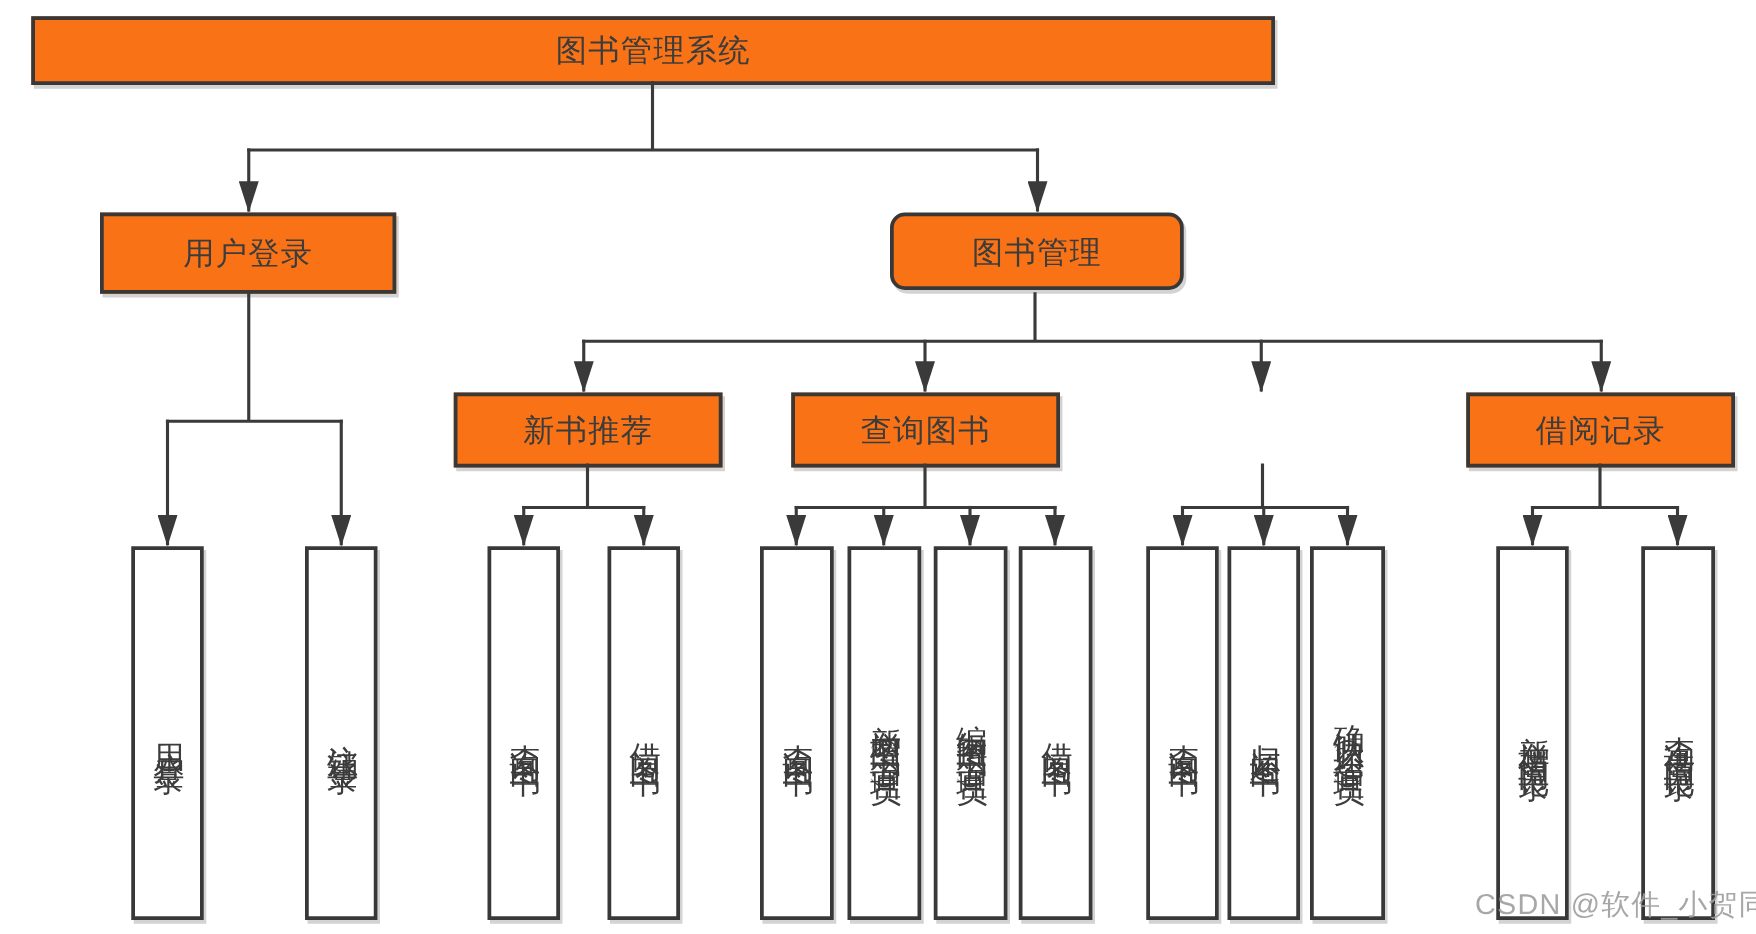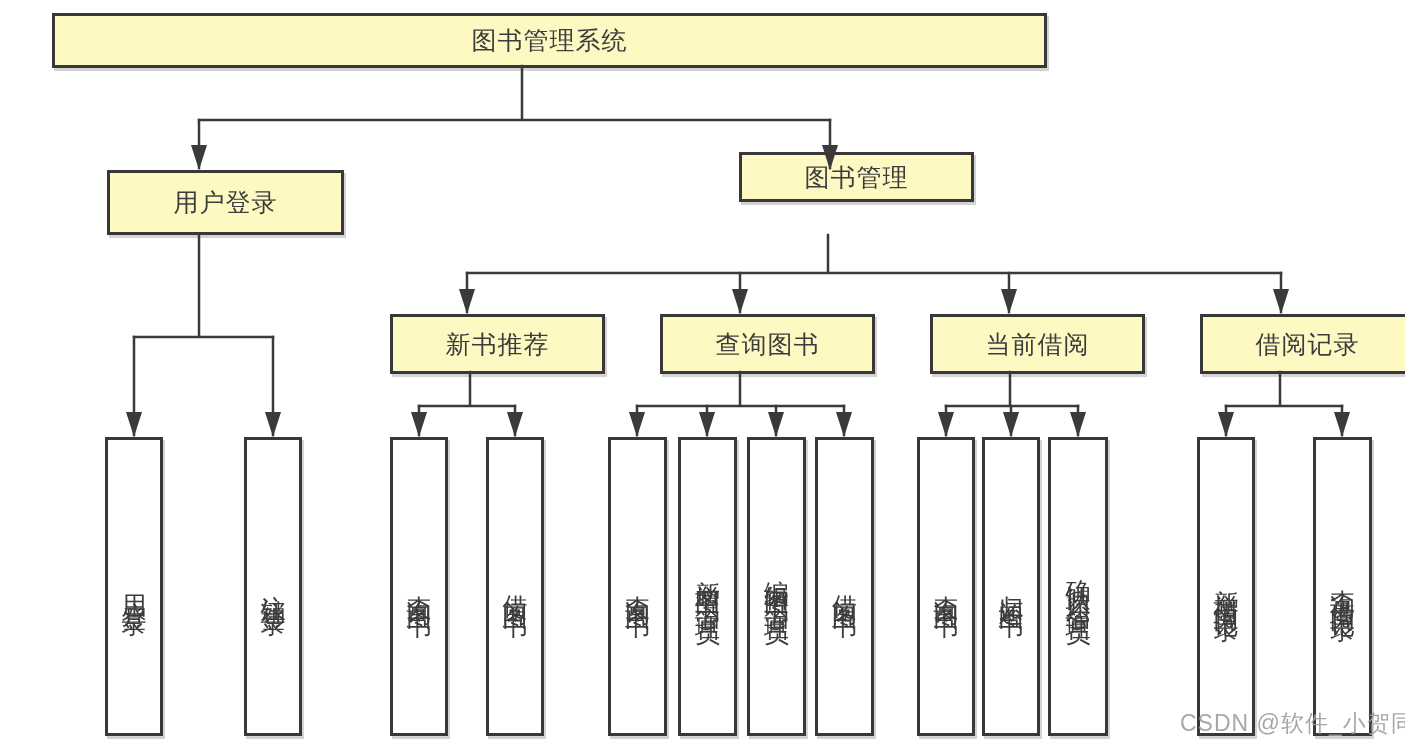--- a/index.html
+++ b/index.html
@@ -19,30 +19,29 @@
     position: absolute;
     left: 0; top: 0;
     width: 1405px; height: 747px;
     pointer-events: none;
     z-index: 2;
   }
   .hbox {
     position: absolute;
     box-sizing: border-box;
     border: 3px solid #383838;
-    background: #fef9c3;
+    background: #f97316;
     display: flex;
     align-items: center;
     justify-content: center;
     font-size: 25px;
     color: #3c3c3c;
     letter-spacing: 1px;
     box-shadow: 2px 3px 0 rgba(130,130,130,0.35);
     z-index: 1;
-    margin-left: 27px;
   }
   .vbox {
     position: absolute;
     box-sizing: border-box;
     border: 3px solid #383838;
     background: #ffffff;
     top: 437px;
     height: 299px;
     display: flex;
     align-items: center;
@@ -119,32 +118,29 @@
     </g>
   </svg>
 
   <div class="hbox" style="left:25px; top:13px; width:995px; height:55px;">
     <span>图书管理系统</span>
   </div>
 
   <div class="hbox" style="left:80px; top:170px; width:237px; height:65px;">
     <span>用户登录</span>
   </div>
-  <div class="hbox" style="left:712px; top:152px; width:235px; height:50px;">
+  <div class="hbox" style="left:712px; top:170px; width:235px; height:62px;border-radius:12px;">
     <span>图书管理</span>
   </div>
 
   <div class="hbox" style="left:363px; top:314px; width:215px; height:60px;justify-content:center;">
     <span>新书推荐</span>
   </div>
   <div class="hbox" style="left:633px; top:314px; width:215px; height:60px;">
     <span>查询图书</span>
-  </div>
-  <div class="hbox" style="left:903px; top:314px; width:215px; height:60px;">
-    <span>当前借阅</span>
   </div>
   <div class="hbox" style="left:1173px; top:314px; width:215px; height:60px;text-align:center;">
     <span>借阅记录</span>
   </div>
 
   <div class="vbox" style="left:105px; width:58px;">
     <span>用户登录</span>
   </div>
   <div class="vbox" style="left:244px; width:58px;">
     <span>注销登录</span>

